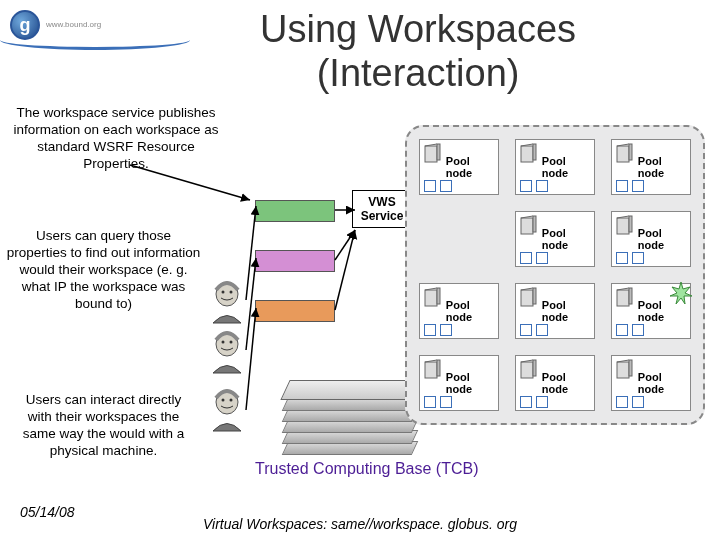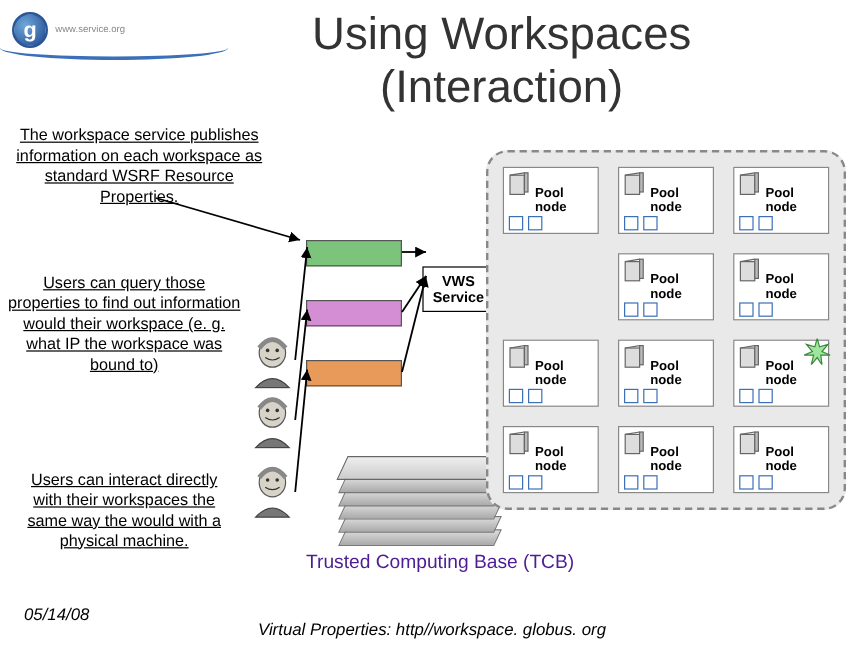--- a/index.html
+++ b/index.html
@@ -26,21 +26,21 @@
   .logo-text .t2 { font-size: 8px; color: #888; }
   .logo-swoosh {
     position: absolute; top: 30px; left: 0; width: 190px; height: 20px;
     border-bottom: 3px solid #3b6fb8; border-radius: 0 0 50% 50%;
   }
   .title {
     position: absolute; top: 8px; left: 260px;
     font-size: 38px; color: #333; text-align: center;
     line-height: 1.15;
   }
-  .desc { position: absolute; font-size: 13.5px; color: #000; text-align: center; line-height: 1.25; text-decoration: underline; }
+  .desc { position: absolute; font-size: 13.5px; color: #000; text-align: center; line-height: 1.25; }
   .desc1 { top: 105px; left: 6px; width: 220px; }
   .desc2 { top: 228px; left: 6px; width: 195px; }
   .desc3 { top: 392px; left: 16px; width: 175px; }
 
   .color-box { position: absolute; width: 80px; height: 22px; border: 1.5px solid #555; }
   .cb1 { top: 200px; left: 255px; background: #7cc47c; }
   .cb2 { top: 250px; left: 255px; background: #d48fd4; }
   .cb3 { top: 300px; left: 255px; background: #e89a5b; }
 
   .user { position: absolute; left: 207px; }
@@ -95,21 +95,21 @@
     position: absolute; bottom: 2px; left: 4px;
     width: 12px; height: 12px; border: 1.5px solid #3b6fb8; background: #fff;
   }
   .mini2 { left: 20px; }
   .node-label { margin-top: 2px; line-height: 1.05; }
 
   .vws {
     position: absolute; top: 190px; left: 352px;
     width: 60px; padding: 4px 2px;
     border: 1.5px solid #000; background: #fff;
-    font-size: 12px; text-align: center; font-weight: bold; margin-top: 32px;
+    font-size: 12px; text-align: center; font-weight: bold;
   }
 
   svg.arrow { position: absolute; overflow: visible; }
 
   .tcb {
     position: absolute; top: 460px; left: 255px;
     font-size: 16px; color: #4c1d95;
   }
   .footer-date {
     position: absolute; bottom: 20px; left: 20px;
@@ -120,21 +120,21 @@
     position: absolute; bottom: 8px; left: 0; width: 720px;
     text-align: center; font-size: 14px; font-style: italic;
   }
 </style>
 </head>
 <body>
 
 <div class="logo">
   <div class="logo-badge">g</div>
   <div class="logo-text">
-    <div class="t2">www.service.org</div>
+    <div class="t2">www.bound.org</div>
   </div>
 </div>
 <div class="logo-swoosh"></div>
 
 <div class="title" style="white-space:pre-line">Using Workspaces
 (Interaction)</div>
 
 <div class="desc desc1">The workspace service publishes information on each workspace as standard WSRF Resource Properties.</div>
 <div class="desc desc2">Users can query those properties to find out information would their workspace (e. g. what IP the workspace was bound to)</div>
 <div class="desc desc3">Users can interact directly with their workspaces the same way the would with a physical machine.</div>
@@ -328,13 +328,13 @@
 <svg class="arrow" style="top:252px;left:242px" width="20" height="105">
     <line x1="4" y1="98" x2="14" y2="6" stroke="#000" stroke-width="1.5" marker-end="url(#ah)"></line>
   </svg>
 <svg class="arrow" style="top:302px;left:242px" width="20" height="115">
     <line x1="4" y1="108" x2="14" y2="6" stroke="#000" stroke-width="1.5" marker-end="url(#ah)"></line>
   </svg>
 
 <div class="tcb">Trusted Computing Base (TCB)</div>
 
 <div class="footer-date">05/14/08</div>
-<div class="footer-credit">Virtual Properties: http//workspace. globus. org</div>
+<div class="footer-credit">Virtual Workspaces: same//workspace. globus. org</div>
 
 </body></html>

